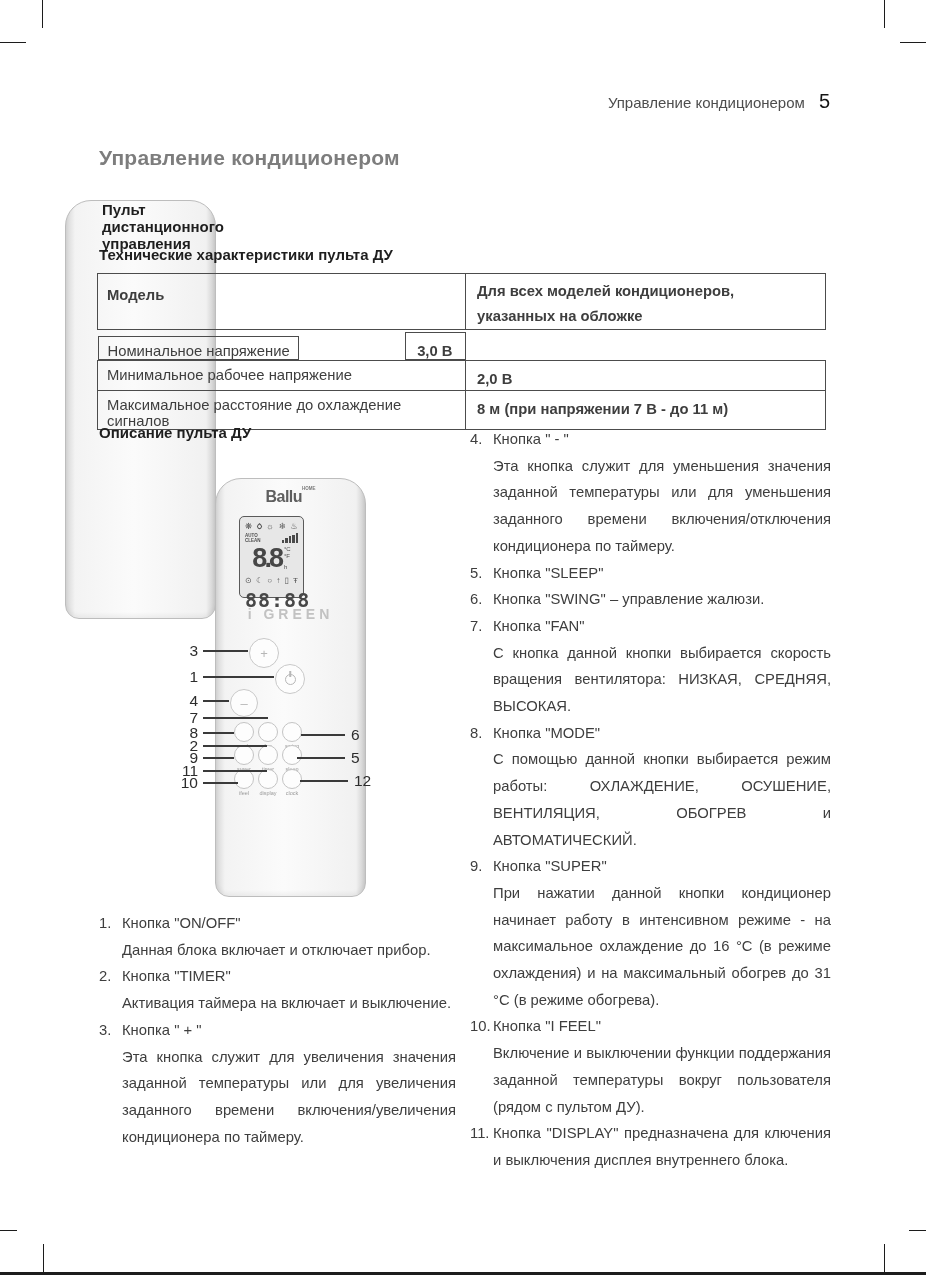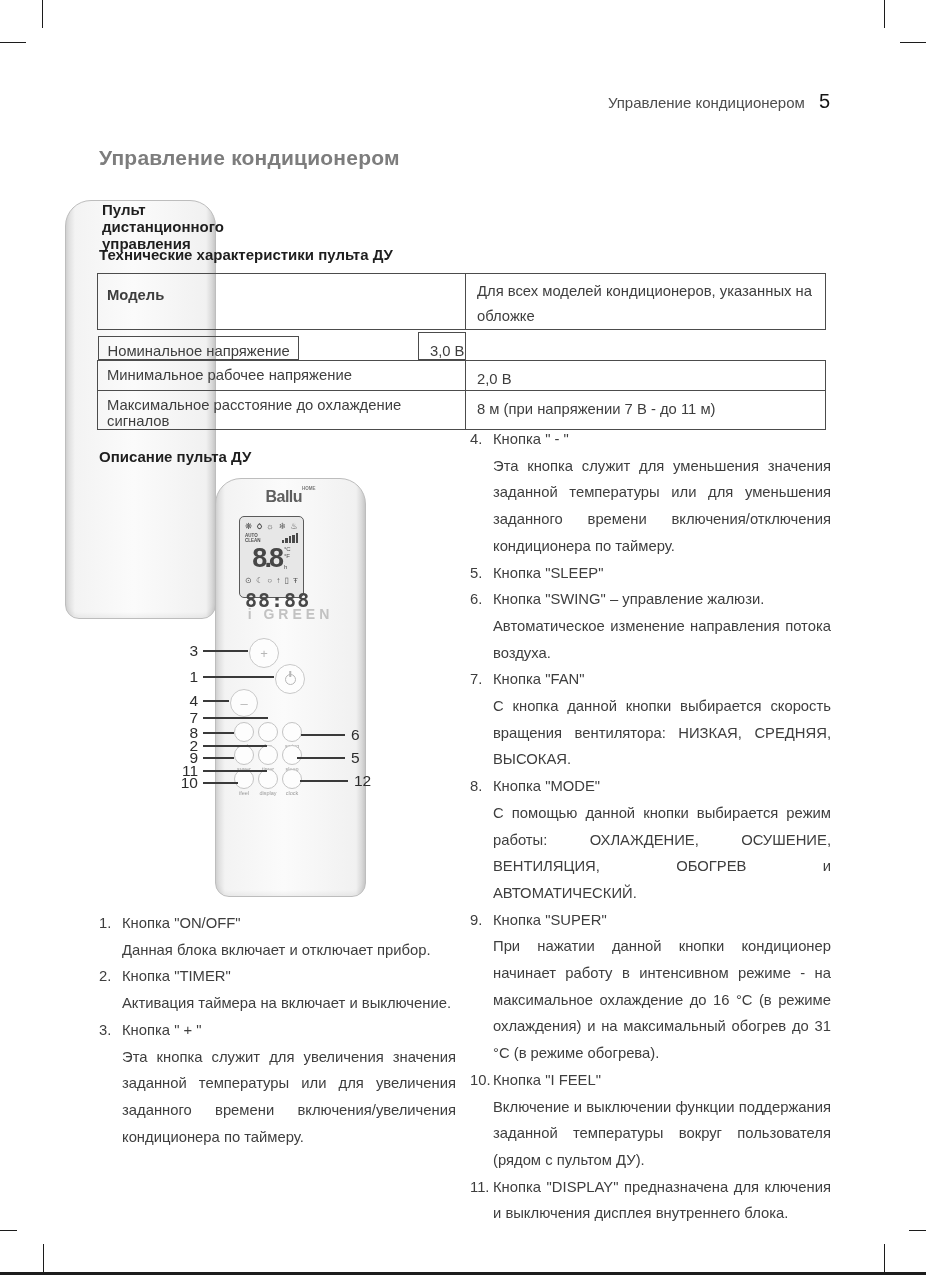--- a/index.html
+++ b/index.html
@@ -11,27 +11,27 @@
   .crop{position:absolute;background:#1c1c1c;}
   
   .running-head{position:absolute;top:90px;right:96px;display:flex;align-items:baseline;gap:14px;}
   .running-head .sect{font-size:15px;color:#4d4d4d;}
   .running-head .pg{font-size:20px;color:#151515;font-weight:500;}
   
   .h1{position:absolute;left:99px;top:146px;font-size:21px;font-weight:bold;color:#7d7d7d;letter-spacing:.2px;}
   .h2{position:absolute;left:99px;font-size:15px;font-weight:bold;color:#1e1e1e;}
   .h2.remote{top:200px;}
   .h2.specs{top:246px;}
-  .h2.desc{top:448px;}
+  .h2.desc{top:424px;}
   
   table.specs{position:absolute;left:97px;top:273px;width:729px;border-collapse:collapse;table-layout:fixed;}
   table.specs td{border:1px solid #4c4c4c;font-size:14.8px;color:#3e3e3e;vertical-align:top;}
   table.specs col.c1{width:368px;}
   table.specs td.lbl{padding:6px 8px 0 9px;}
-  table.specs td.val{padding:10px 0 0 11px;}
+  table.specs td.val{padding:10px 12px 0 11px;font-weight:bold;}
   table.specs tr.r1{height:45px;}  table.specs tr.r1 td.lbl{padding-top:13px;font-weight:bold;}
   table.specs tr.r1 td.val{padding-top:5px;line-height:25px;}
   table.specs tr.r2{height:29px;}
   table.specs tr.r3{height:30px;}
   table.specs tr.r4{height:26px;}
   
   .col{position:absolute;font-size:14.8px;line-height:26.7px;color:#3e3e3e;}
   .col.rightcol{left:470px;top:426px;width:361px;}
   .col.leftcol{left:99px;top:910px;width:357px;}
   .item{position:relative;padding-left:23px;}
@@ -293,21 +293,20 @@
     <div class="item">
         <span class="num">5.</span>
         <div class="ibody">
           <div class="para">Кнопка "SLEEP"</div>
         </div>
       </div>
     <div class="item">
         <span class="num">6.</span>
         <div class="ibody">
           <div class="para">Кнопка "SWING" – управление жалюзи.</div>
-          <div class="para">Автоматическое изменение направления потока воздуха.</div>
         </div>
       </div>
     <div class="item">
         <span class="num">7.</span>
         <div class="ibody">
           <div class="para">Кнопка "FAN"</div>
           <div class="para">С кнопка данной кнопки выбирается скорость вращения вентилятора: НИЗКАЯ, СРЕДНЯЯ, ВЫСОКАЯ.</div>
         </div>
       </div>
     <div class="item">

